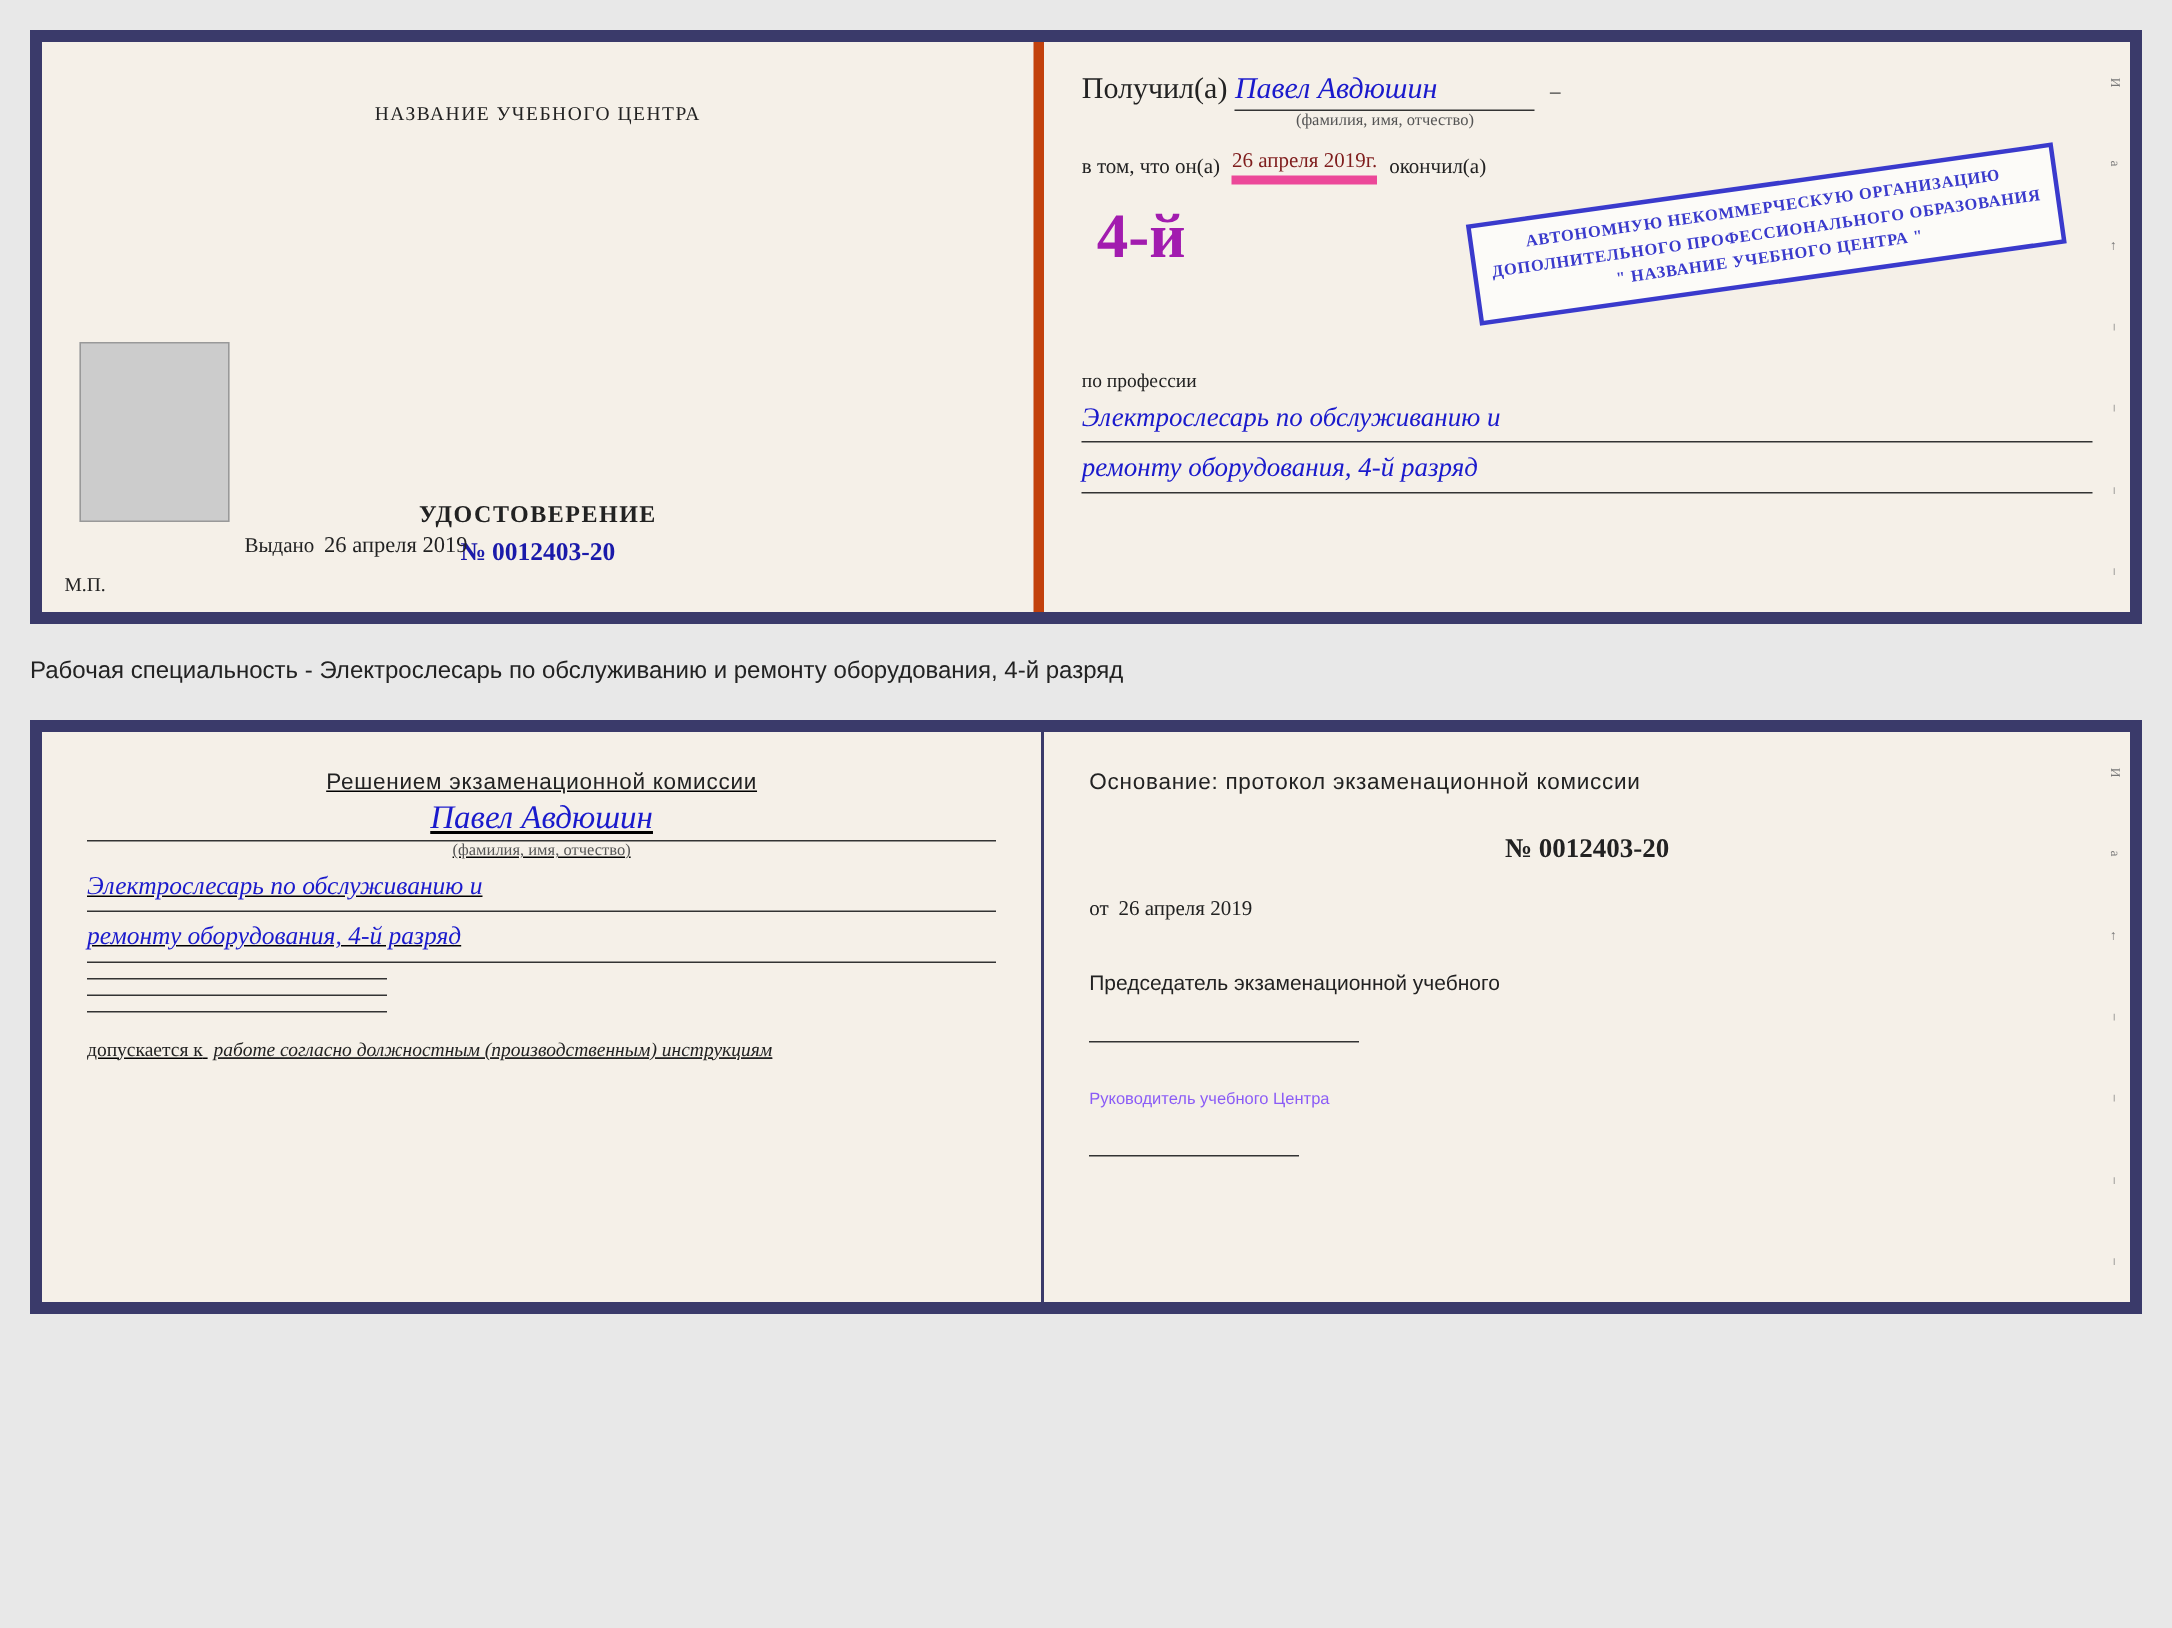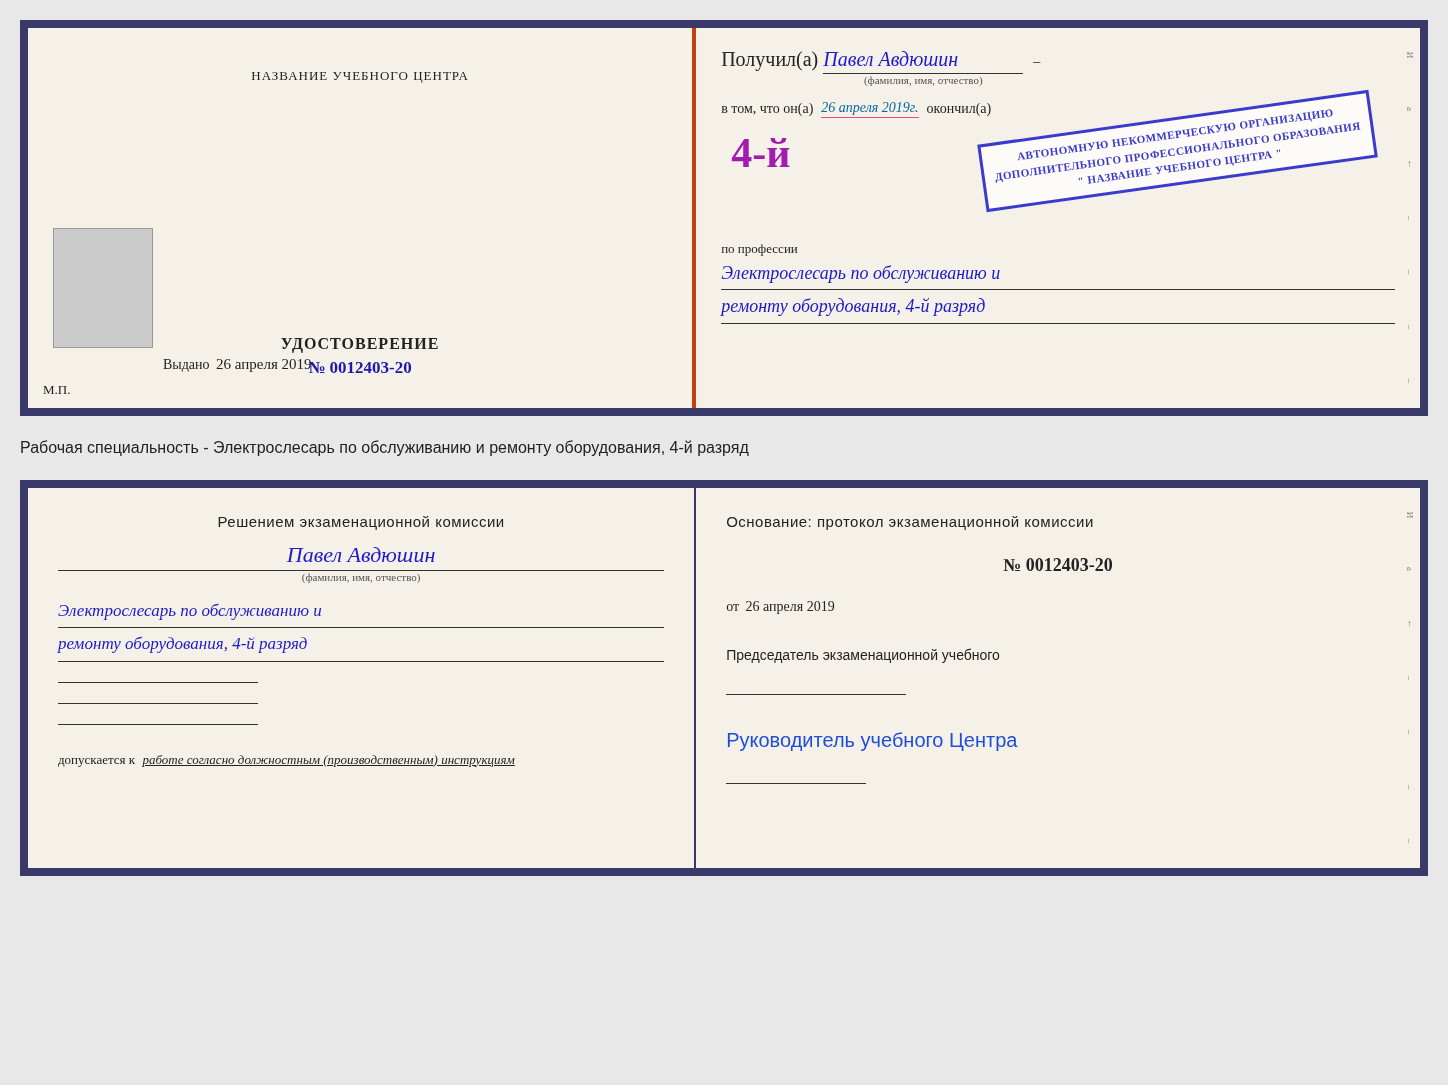--- a/index.html
+++ b/index.html
@@ -22,21 +22,21 @@
       display: flex;
       width: 100%;
       background: #f5f0e8;
       border: 3px solid #3a3a6a;
       position: relative;
     }
 
     .doc-left {
       width: 48%;
       padding: 30px 25px;
-      border-right: 4px solid #c2410c;
+      border-right: 7px solid #c2410c;
       display: flex;
       flex-direction: column;
       align-items: center;
       justify-content: space-between;
       min-height: 380px;
       position: relative;
     }
 
     .doc-right {
       width: 52%;
@@ -134,24 +134,23 @@
 
     .in-that-line {
       font-size: 14px;
       color: #222;
       display: flex;
       align-items: center;
       gap: 8px;
     }
 
     .date-underline {
-      font-style: italic;
-      color: #0369a1;
-      font-size: 14px;
-      border-bottom: 1px solid #ec4899;
+      color: #7f1d1d;
+      font-size: 14px;
+      border-bottom: 6px solid #ec4899;
       padding-bottom: 1px;
     }
 
     .org-stamp {
       border: 3px solid #3a3acc;
       padding: 6px 10px;
       display: inline-block;
       transform: rotate(-8deg);
       position: absolute;
       top: -15px;
@@ -205,22 +204,23 @@
       border: 3px solid #3a3a6a;
       position: relative;
     }
 
     .doc-bottom-left {
       width: 48%;
       padding: 25px 30px;
       border-right: 2px solid #3a3a6a;
       display: flex;
       flex-direction: column;
-      gap: 12px;
+      gap: 2px;
       min-height: 380px;
+      text-decoration: underline;
     }
 
     .doc-bottom-right {
       width: 52%;
       padding: 25px 30px;
       display: flex;
       flex-direction: column;
       gap: 20px;
     }
 
@@ -303,22 +303,22 @@
 
     .chairman-label {
       font-size: 14px;
       color: #222;
       font-family: Arial, sans-serif;
       margin-top: 10px;
       line-height: 1.5;
     }
 
     .director-label {
-      font-size: 20px;
-      color: #1d4ed8;
+      font-size: 11px;
+      color: #8b5cf6;
       font-family: Arial, sans-serif;
       margin-top: 10px;
       line-height: 1.5;
     }
 
     .right-edge-marks {
       position: absolute;
       right: 0;
       top: 0;
       bottom: 0;

